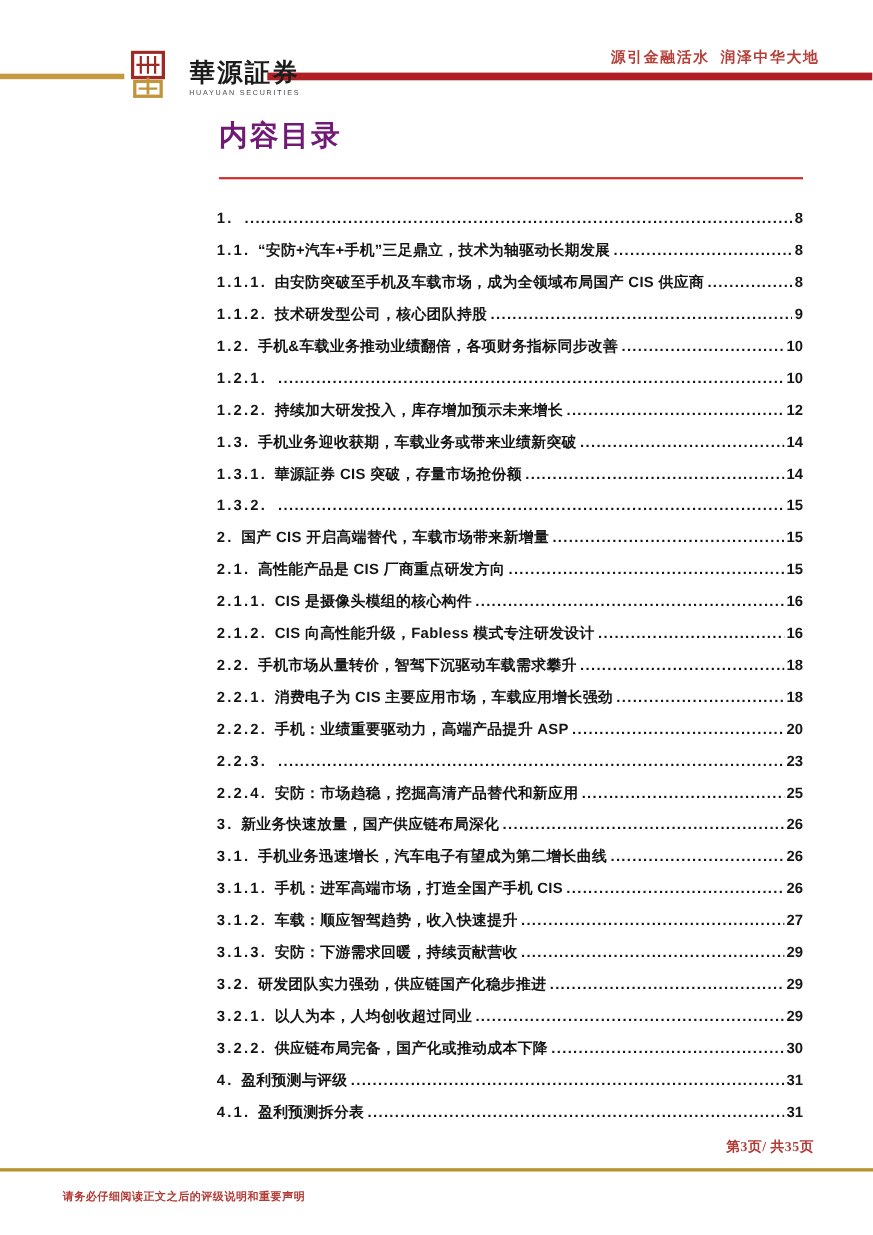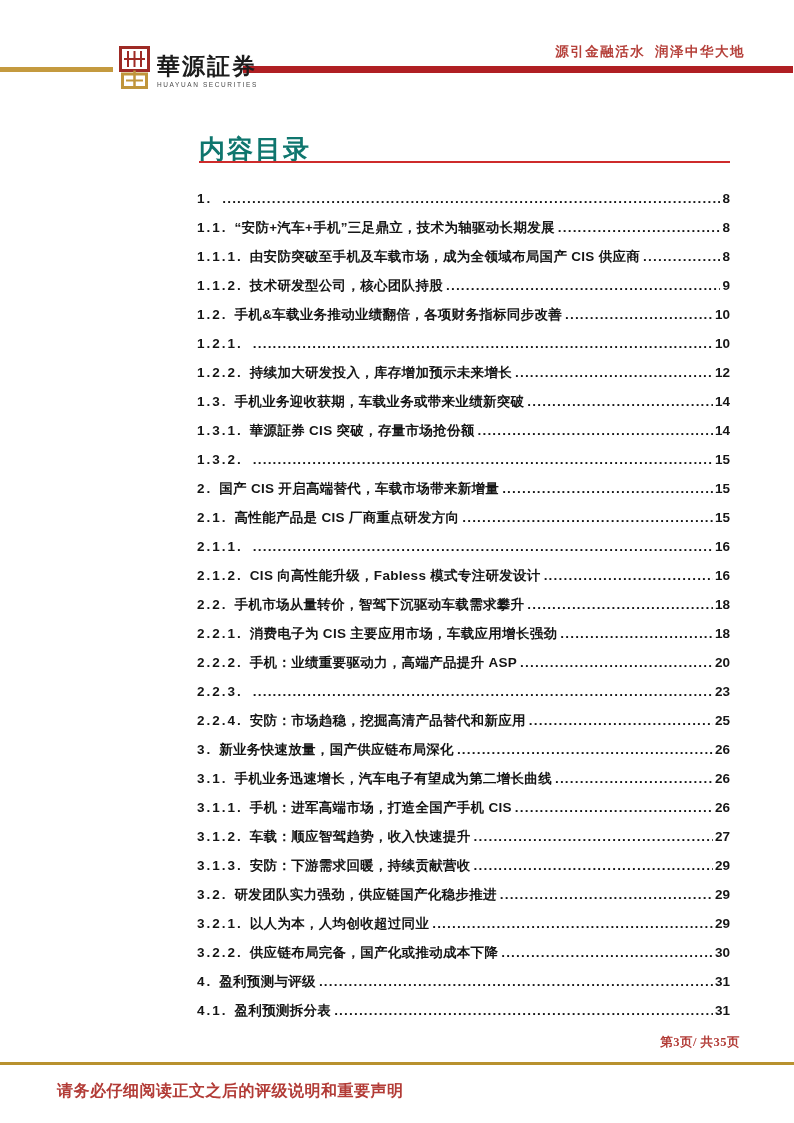--- a/index.html
+++ b/index.html
@@ -37,21 +37,22 @@
     position: absolute;
     top: 66px; left: 243px;
     width: 550px; height: 7px;
     background: #b01f23;
   }
   .logo {
     position: absolute;
     left: 119px; top: 46px;
     display: flex;
     align-items: flex-start;
-    gap: 7px;
+    gap: 22px;
+    text-align: center;
   }
   .seal svg { display: block; }
   .brand-text { display: flex; flex-direction: column; margin-top: 9px; }
   .brand-cn {
     font-family: "Liberation Serif", serif;
     font-size: 23px;
     font-weight: bold;
     color: #1c1c1c;
     letter-spacing: 2px;
     line-height: 1.05;
@@ -61,24 +62,24 @@
     font-size: 6.5px;
     letter-spacing: 1.6px;
     color: #4a4a4a;
     margin-top: 2px;
     white-space: nowrap;
   }
 
   
   .toc-title {
     position: absolute;
-    left: 199px; top: 132px;
+    left: 199px; top: 106px;
     font-size: 26px;
     font-weight: bold;
-    color: #0f766e;
+    color: #701a75;
     letter-spacing: 2px;
   }
   .toc-underline {
     position: absolute;
     left: 199px; top: 161px;
     width: 531px; height: 2px;
     background: #ce2b2b;
   }
 
   
@@ -123,21 +124,21 @@
   .footer-rule {
     position: absolute;
     left: 0; top: 1062px;
     width: 794px; height: 3px;
     background: #b8912f;
   }
   .footer-disclaimer {
     position: absolute;
     left: 57px; top: 1081px;
     font-family: "Liberation Serif", serif;
-    font-size: 16px;
+    font-size: 10px;
     font-weight: bold;
     color: #b23b36;
     letter-spacing: 0.5px;
   }
   .footer-page-info {
     position: absolute;
     right: 54px; top: 1034px;
     font-family: "Liberation Serif", serif;
     font-size: 12.5px;
     font-weight: bold;
@@ -241,20 +242,21 @@
     <span class="toc-page">15</span>
   </div>
       <div class="toc-row">
     <span class="toc-num">2.1.</span>
     <span class="toc-label">高性能产品是 CIS 厂商重点研发方向</span>
     <span class="toc-leader">............................................................................................................................................................................................................................</span>
     <span class="toc-page">15</span>
   </div>
       <div class="toc-row">
     <span class="toc-num">2.1.1.</span>
+    <span class="toc-label">CIS 是摄像头模组的核心构件</span>
     <span class="toc-leader">............................................................................................................................................................................................................................</span>
     <span class="toc-page">16</span>
   </div>
       <div class="toc-row">
     <span class="toc-num">2.1.2.</span>
     <span class="toc-label">CIS 向高性能升级，Fabless 模式专注研发设计</span>
     <span class="toc-leader">............................................................................................................................................................................................................................</span>
     <span class="toc-page">16</span>
   </div>
       <div class="toc-row">

